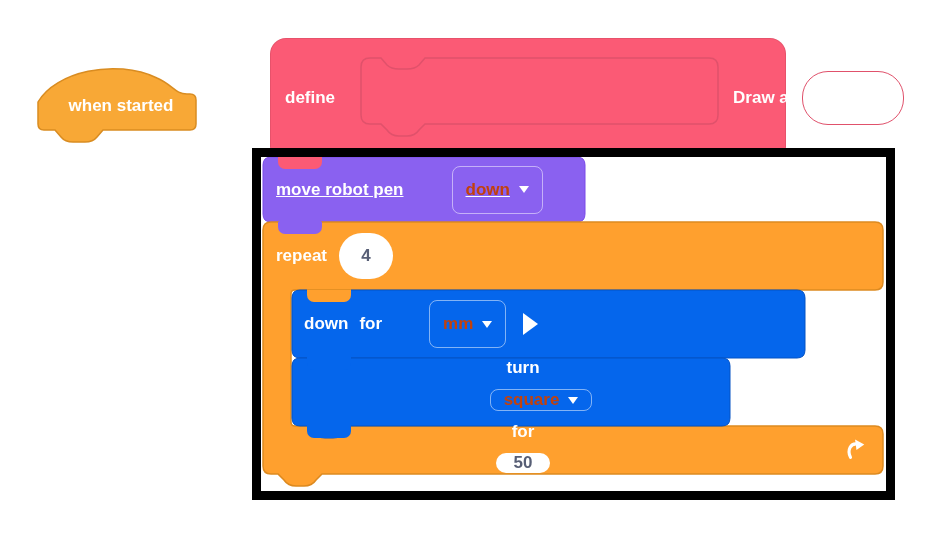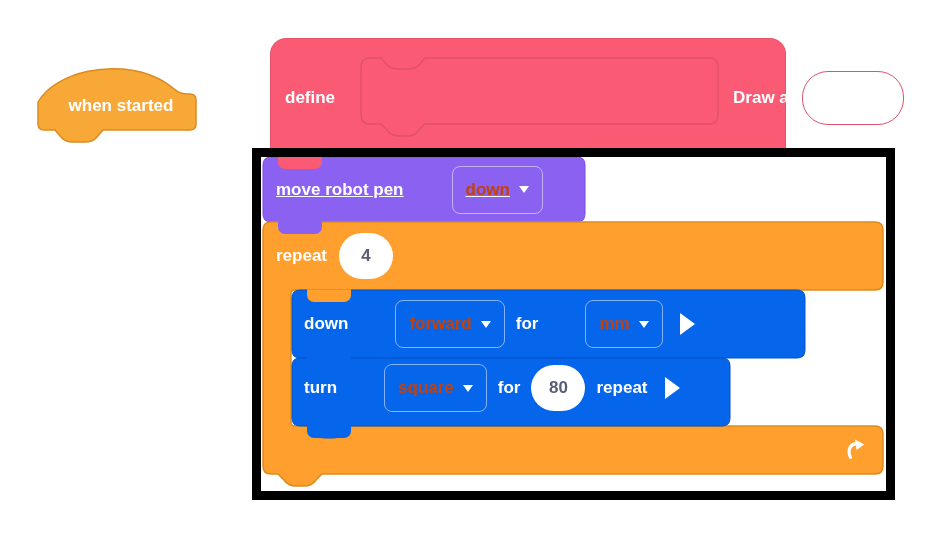--- a/index.html
+++ b/index.html
@@ -98,47 +98,43 @@
 </div>
 
 <div class="nub" style="left:278px;top:222px;background:var(--purple);"></div>
 
 <svg class="abs" style="left:292px;top:290px;z-index:3" width="514" height="81" viewBox="0 0 514 81">
   <path d="M8,0 H15 L21,7 Q25,11 33,11 H41 Q49,11 53,7 L59,0 H505 Q513,0 513,8 V60 Q513,68 505,68
            H59 L53,74 Q49,80 41,80 H33 Q25,80 21,74 L15,68 H8 Q0,68 0,60 V8 Q0,0 8,0 Z" fill="var(--blue)" stroke="var(--blue-border)" stroke-width="1"></path>
 </svg>
 <div class="row" style="left:292px;top:290px;width:513px;height:68px;padding-left:12px;gap:11px;">
   <span class="lbl">down</span>
-  <div class="dd">
-    <span>forward</span>
-    <span class="dd-arrow"></span>
-  </div>
   <span class="lbl">for</span>
   <div class="dd">
     <span>mm</span>
     <span class="dd-arrow"></span>
   </div>
   <span class="play"></span>
 </div>
 
 <div class="nub" style="left:307px;top:290px;background:var(--orange);"></div>
 
 <svg class="abs" style="left:292px;top:358px;z-index:3" width="439" height="81" viewBox="0 0 439 81">
   <path d="M8,0 H15 L21,7 Q25,11 33,11 H41 Q49,11 53,7 L59,0 H430 Q438,0 438,8 V60 Q438,68 430,68
            H59 L53,74 Q49,80 41,80 H33 Q25,80 21,74 L15,68 H8 Q0,68 0,60 V8 Q0,0 8,0 Z" fill="var(--blue)" stroke="var(--blue-border)" stroke-width="1"></path>
 </svg>
-<div class="row" style="left:292px;top:358px;width:438px;height:60px;padding-left:12px;gap:11px;">
+<div class="row" style="left:292px;top:358px;width:438px;height:60px;padding-left:12px;gap:11px;flex-direction:column;">
   <span class="lbl">turn</span>
   <div class="dd">
     <span>square</span>
     <span class="dd-arrow"></span>
   </div>
   <span class="lbl">for</span>
   <div class="num">
-    <span>80</span>
+    <span>50</span>
   </div>
   <span class="lbl">repeat</span>
   <span class="play"></span>
 </div>
 
 <div class="nub" style="left:307px;top:358px;background:var(--blue);"></div>
 <div class="nub" style="left:307px;top:426px;background:var(--blue);"></div>
 
 <svg class="abs" style="left:845px;top:439px;z-index:4" width="22" height="22" viewBox="0 0 24 24">
   <path d="M6 20 C2 12 6 4 14 5.5" fill="none" stroke="#ffffff" stroke-width="3.4" stroke-linecap="round"></path>

